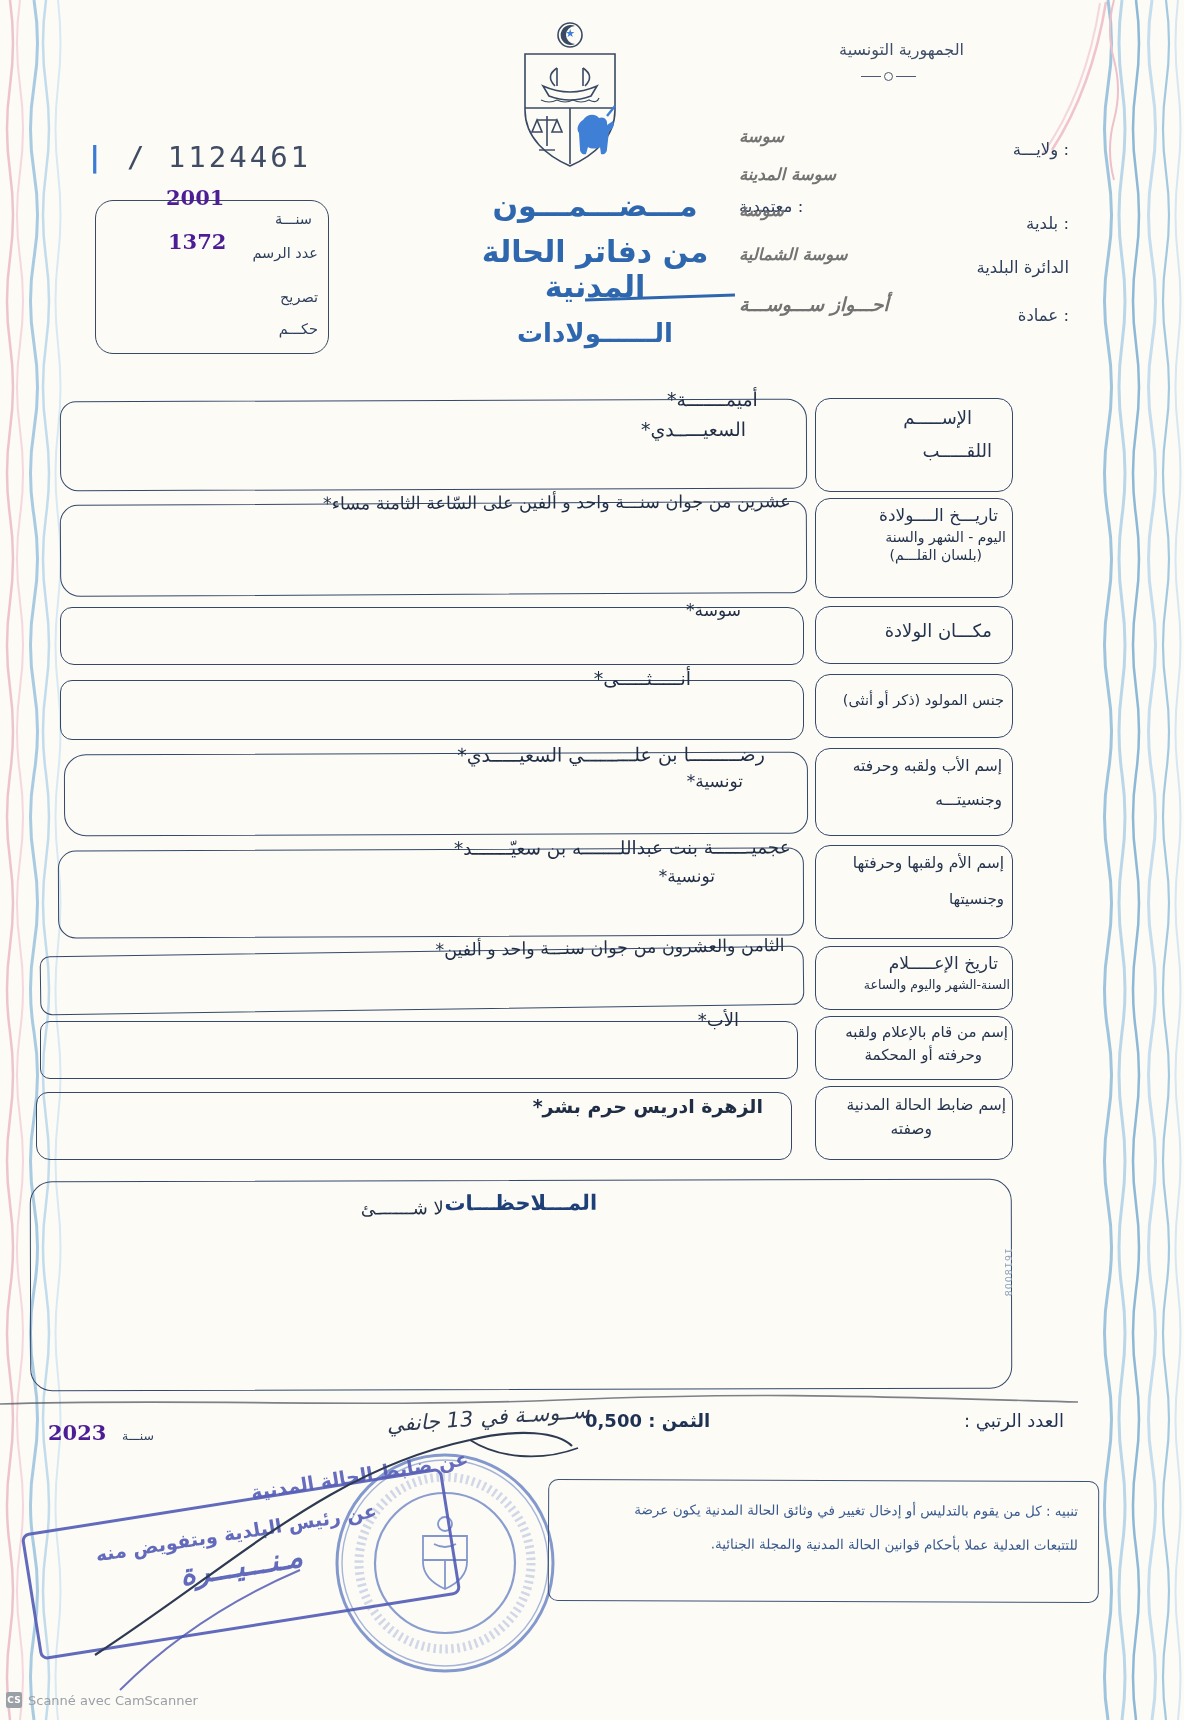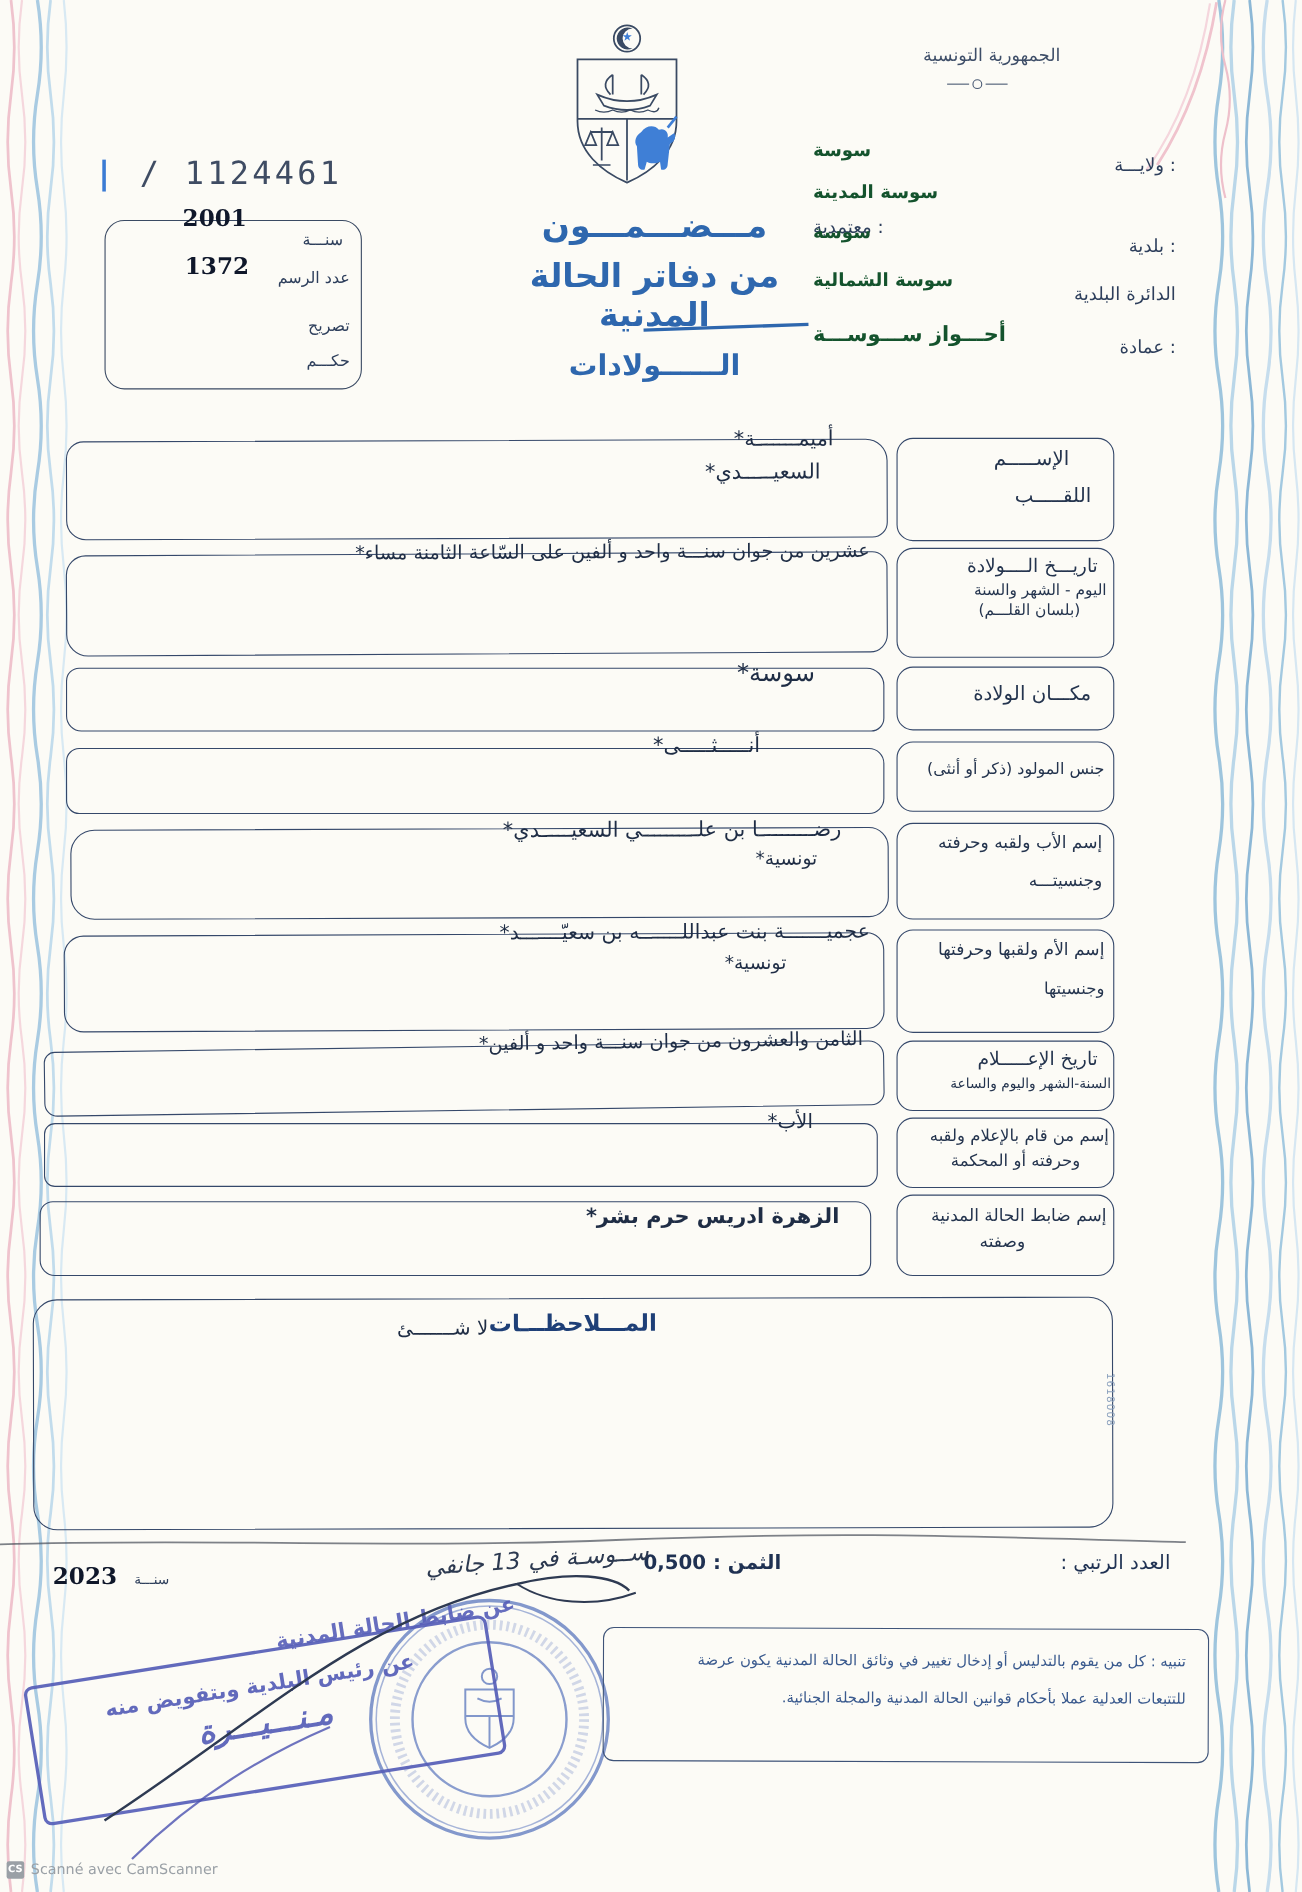--- a/index.html
+++ b/index.html
@@ -10,26 +10,26 @@
   .ltr{direction:ltr;}
   svg{display:block;}
 
   
   .republic{font-size:16px;color:#3e4e68;letter-spacing:.5px;}
   .hdr-divider{display:flex;align-items:center;gap:3px;}
   .hdr-divider .bar{width:20px;height:1.4px;background:#4a5a74;}
   .hdr-divider .dot{width:7px;height:7px;border:1.3px solid #4a5a74;border-radius:50%;}
   .adm-row{display:flex;justify-content:space-between;align-items:flex-start;width:330px;}
   .adm-lab{font-size:16.5px;color:#2e3f5c;white-space:nowrap;}
-  .adm-val{font-size:16.5px;font-weight:bold;color:#14532d;transform:translateY(-13px);white-space:nowrap;}
+  .adm-val{font-size:16.5px;font-weight:bold;color:#737373;transform:translateY(-13px);white-space:nowrap;font-style:italic;}
   .serial{font-family:"DejaVu Sans Mono",monospace;font-size:29px;color:#3f4c63;letter-spacing:3px;}
   .serial .bar{color:#3b7bd4;font-weight:bold;}
   .meta-box{border:1.7px solid #3a4a63;border-radius:18px;}
   .meta-lab{font-size:14.5px;color:#2e3f5c;}
-  .meta-num{font-family:"DejaVu Serif",serif;font-size:21px;font-weight:bold;color:#0f172a;}
+  .meta-num{font-family:"DejaVu Serif",serif;font-size:21px;font-weight:bold;color:#4c1d95;}
   .title-blue{color:#2e67ae;font-weight:bold;text-align:center;}
 
   
   .label-box{border:1.7px solid #35486a;border-radius:15px;direction:rtl;color:#24344e;background:transparent;}
   .label-box div{white-space:nowrap;}
   .value-box{border:1.6px solid #35486a;background:transparent;direction:rtl;}
   .val{color:#1f2d45;white-space:nowrap;text-align:right;}
   .obs-title{font-size:21px;font-weight:bold;color:#1e3f77;text-align:center;}
   .obs-val{font-size:18px;color:#1f2d45;}
 
@@ -155,21 +155,21 @@
     <div style="font-size:14px;padding:2px 30px 0 0;">(بلسان القلـــم)</div>
   </div>
   <div class="abs value-box" style="left:60px;top:503px;width:745px;height:90px;border-radius:18px 14px 16px 20px;transform:rotate(-.3deg);">
     <div class="val" style="font-size:17.5px;margin-top:-11px;padding-right:15px;">عشرين من جوان سنـــة واحد و ألفين على السّاعة الثامنة مساء*</div>
   </div>
 
   <div class="abs label-box" style="left:815px;top:606px;width:196px;height:56px;">
     <div style="font-size:18px;padding:13px 20px 0 0;">مكـــان الولادة</div>
   </div>
   <div class="abs value-box" style="left:60px;top:607px;width:742px;height:56px;border-radius:12px 16px 12px 14px;">
-    <div class="val" style="font-size:22px;margin-top:-8px;padding-right:62px;">سوسة*</div>
+    <div class="val" style="font-size:17px;margin-top:-8px;padding-right:62px;">سوسة*</div>
   </div>
 
   <div class="abs label-box" style="left:815px;top:674px;width:196px;height:62px;">
     <div style="font-size:14.5px;padding:17px 8px 0 0;">جنس المولود (ذكر أو أنثى)</div>
   </div>
   <div class="abs value-box" style="left:60px;top:680px;width:742px;height:58px;border-radius:12px 14px 14px 12px;">
     <div class="val" style="font-size:19px;margin-top:-14px;padding-right:112px;">أنـــــثـــــى*</div>
   </div>
 
   <div class="abs label-box" style="left:815px;top:748px;width:196px;height:86px;">

